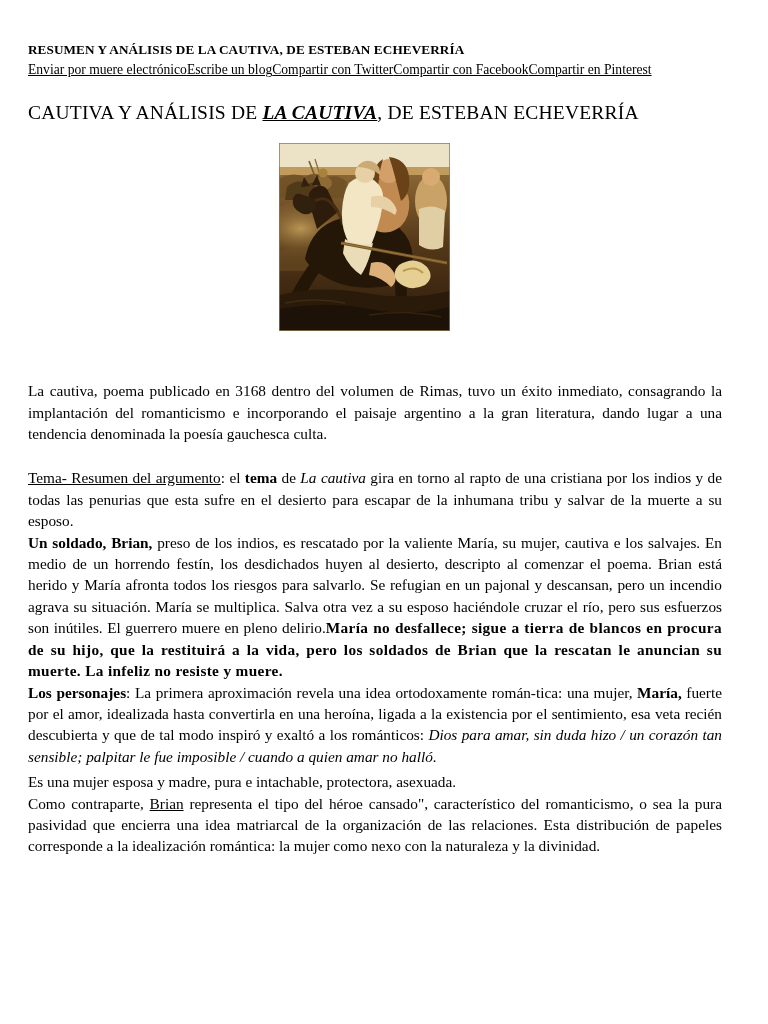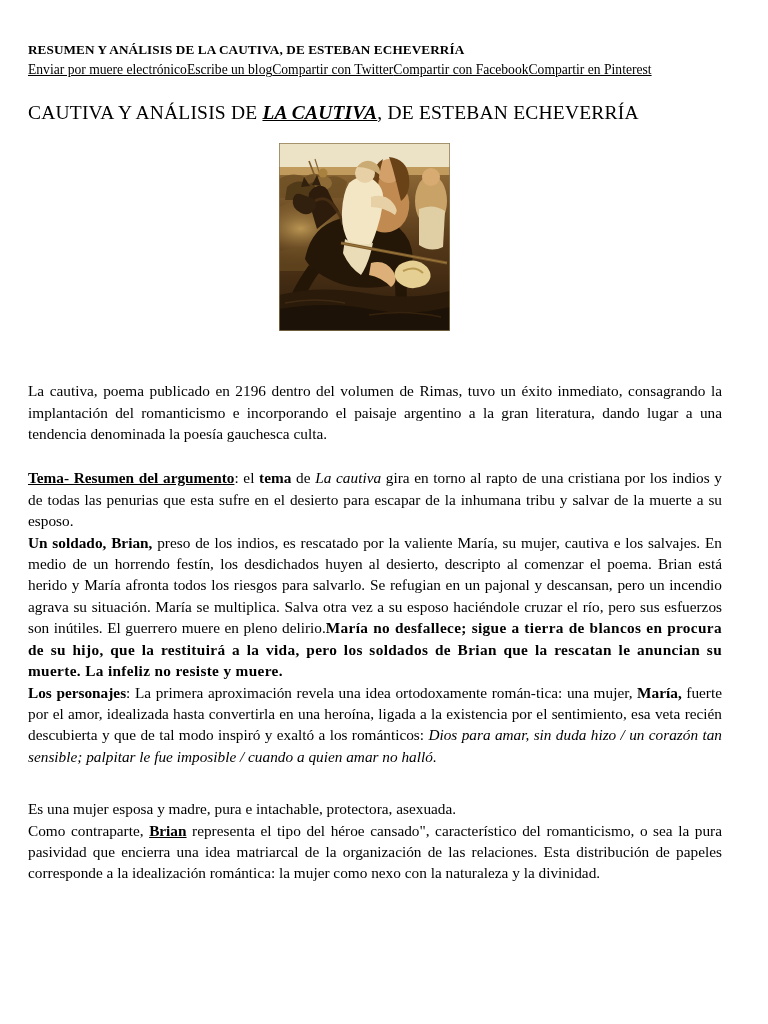--- a/index.html
+++ b/index.html
@@ -79,25 +79,25 @@
   .body-text {
     font-size: 15.3px;
     line-height: 1.40;
     text-align: justify;
     text-justify: inter-word;
     margin: 0;
   }
   .p-intro { margin-top: 49px; }
   .p-tema  { margin-top: 23px; }
   .p-tight { margin-top: 0; }
-  .p-gap   { margin-top: 31px; }
+  .p-gap   { margin-top: 4px; }
 
   b, strong { font-weight: bold; }
   i, em { font-style: italic; }
-  .bold-u { font-weight: bold; text-decoration: underline; }
+  .bold-u { font-weight: normal; text-decoration: underline; }
   .bold-wide {
     font-weight: bold;
     letter-spacing: 0.35px;
   }
   .lastline-nj { text-align: left; }
 </style>
 </head>
 <body>
 
 <div class="page">
@@ -188,21 +188,21 @@
         <path d="M0 152 q40 -10 86 -2 q44 8 85 -2 l0 40 H0 Z" fill="#2a1a0a"></path>
         <path d="M0 166 q50 -8 90 0 q40 8 81 -2 l0 24 H0 Z" fill="#1d1207"></path>
 
         <path d="M6 160 q30 -6 60 0" stroke="#4a3116" stroke-width="1.4" fill="none" opacity="0.7"></path>
         <path d="M90 172 q36 -6 72 2" stroke="#40290f" stroke-width="1.4" fill="none" opacity="0.7"></path>
         <rect x="0" y="0" width="171" height="188" fill="none" stroke="#8d7a52" stroke-width="1.5"></rect>
       </svg>
     </div>
   </div>
 
-  <p class="body-text p-intro">La cautiva, poema publicado en 2196 dentro del volumen de Rimas, tuvo un éxito inmediato, consagrando la implantación del romanticismo e incorporando el paisaje argentino a la gran literatura, dando lugar a una tendencia denominada la poesía gauchesca culta.</p>
+  <p class="body-text p-intro">La cautiva, poema publicado en 3168 dentro del volumen de Rimas, tuvo un éxito inmediato, consagrando la implantación del romanticismo e incorporando el paisaje argentino a la gran literatura, dando lugar a una tendencia denominada la poesía gauchesca culta.</p>
 
   <p class="body-text p-tema"><span class="bold-u">Tema- Resumen del argumento</span><span>: el </span><b>tema</b><span> de </span><i>La cautiva</i><span> gira en torno al rapto de una cristiana por los indios y de todas las penurias que esta sufre en el desierto para escapar de la inhumana tribu y salvar de la muerte a su esposo.</span></p>
 
   <p class="body-text p-tight"><b>Un soldado, Brian,</b><span> preso de los indios, es rescatado por la valiente María, su mujer, cautiva e los salvajes. En medio de un horrendo festín, los desdichados huyen al desierto, descripto al comenzar el poema. Brian está herido y María afronta todos los riesgos para salvarlo. Se refugian en un pajonal y descansan, pero un incendio agrava su situación. María se multiplica. Salva otra vez a su esposo haciéndole cruzar el río, pero sus esfuerzos son inútiles. El guerrero muere en pleno delirio.</span><span class="bold-wide">María no desfallece; sigue  a tierra de blancos en procura de su hijo, que la restituirá a la vida, pero los soldados de Brian que la rescatan le anuncian su muerte. La infeliz no resiste y muere.</span></p>
 
   <p class="body-text p-tight"><b>Los personajes</b><span>: La primera aproximación revela una idea ortodoxamente román-tica: una mujer, </span><b>María,</b><span> fuerte por el amor, idealizada hasta convertirla en una heroína, ligada a la existencia por el sentimiento, esa veta recién descubierta y que de tal modo inspiró y exaltó a los románticos: </span><i>Dios para amar, sin duda hizo / un corazón tan sensible; palpitar le fue imposible / cuando a quien amar no halló.</i></p>
 
   <p class="body-text p-gap lastline-nj">Es una mujer esposa y madre, pura e intachable, protectora, asexuada.</p>
 
   <p class="body-text p-tight"><span>Como contraparte, </span><span class="bold-u">Brian</span><span> representa el tipo del héroe cansado", característico del romanticismo, o sea la pura pasividad que encierra una idea matriarcal de la organización de las relaciones. Esta distribución de papeles corresponde a la idealización romántica: la mujer como nexo con la naturaleza y la divinidad.</span></p>

